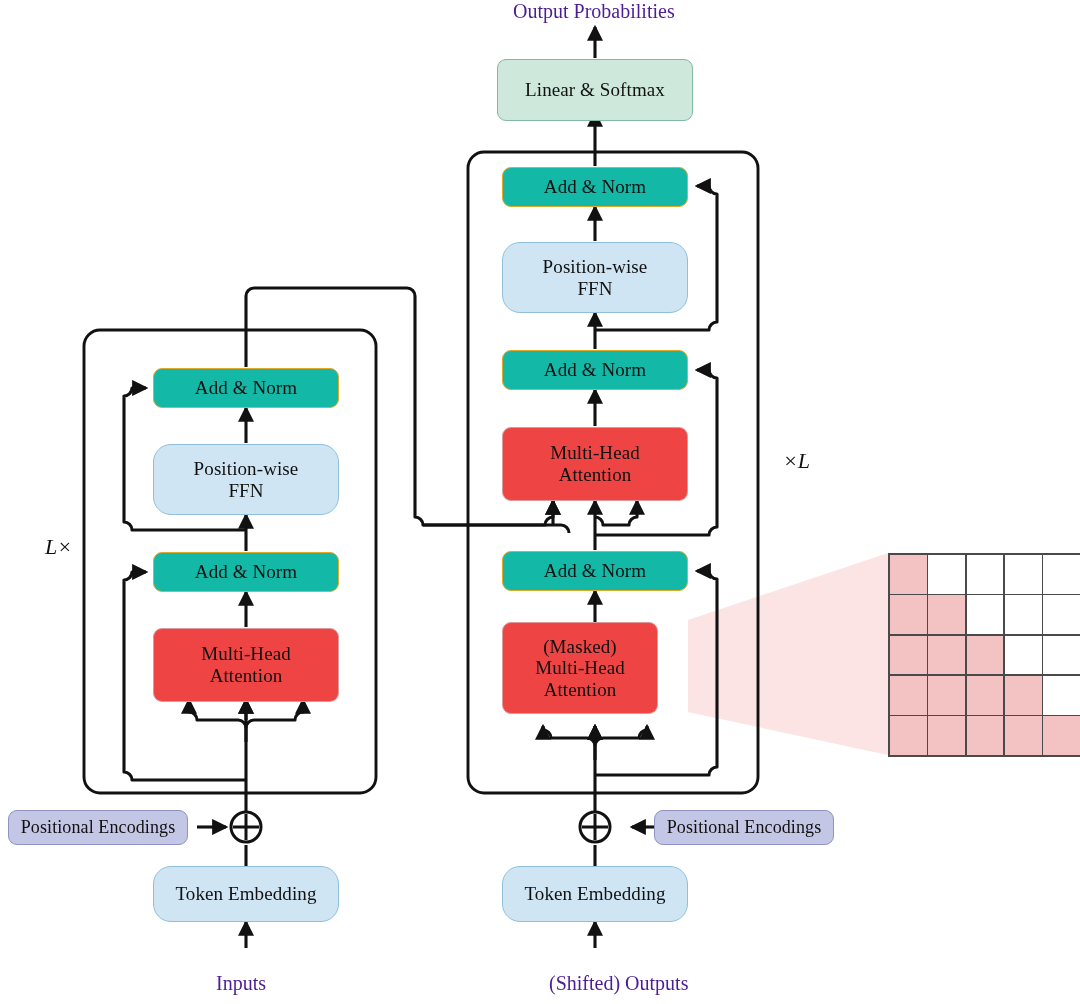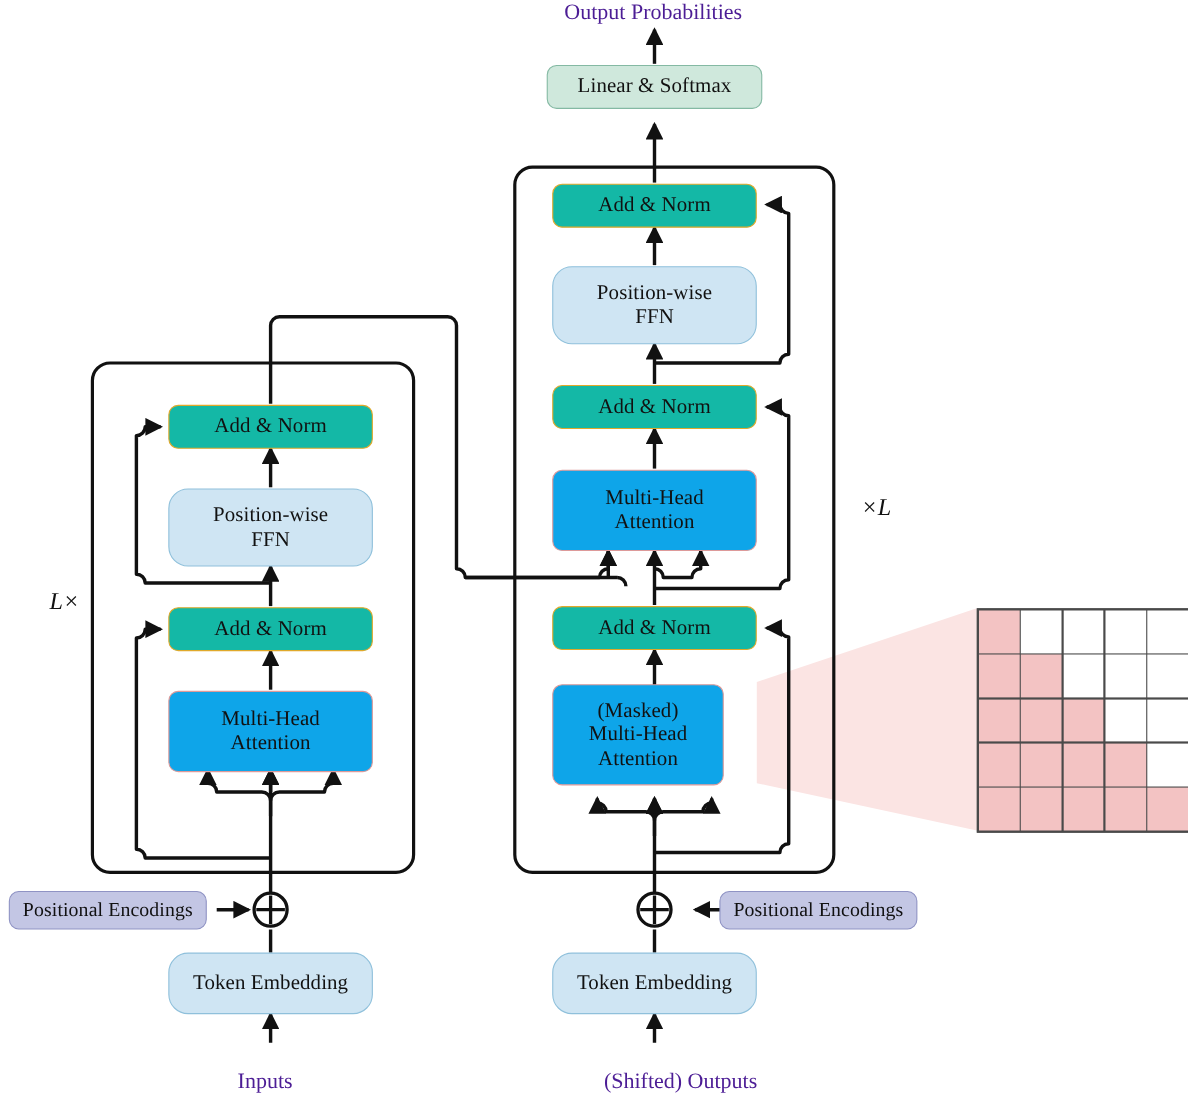--- a/index.html
+++ b/index.html
@@ -10,21 +10,21 @@
   svg.layer{position:absolute;left:0;top:0;width:1080px;height:1004px;}
 
   .node{position:absolute;box-sizing:border-box;display:flex;
         align-items:center;justify-content:center;text-align:center;
         border-radius:9px;border:1.6px solid #555;line-height:1.14;
         font-size:19px;letter-spacing:.1px;}
   .node span{display:block;}
 
   .box-yellow{background:#14b8a6;border-color:#e0a92b;}
   .box-blue{background:#cfe5f3;border-color:#8fc0db;border-radius:18px;}
-  .box-red{background:#0ea5e9;border-color:#dd9a9a;}
+  .box-red{background:#ef4444;border-color:#dd9a9a;}
   .box-green{background:#cfe8dc;border-color:#84b9a3;}
   .box-purple{background:#c3c6e4;border-color:#8f93c4;}
 
   .caption{position:absolute;font-size:20px;color:#4c1d95;white-space:nowrap;}
   .mult{position:absolute;font-size:22px;font-style:italic;white-space:nowrap;}
 
   .grid-wrap{position:absolute;display:grid;
              grid-template-columns:repeat(5,1fr);grid-template-rows:repeat(5,1fr);
              gap:0;background:#4a4a4a;border:1.5px solid #4a4a4a;}
   .cell{background:#ffffff;margin:.75px;}
@@ -141,21 +141,21 @@
     </g>
 
     <g>
       <circle cx="595" cy="827" r="15" fill="#ffffff" stroke="#111" stroke-width="3"></circle>
       <path d="M 582 827 L 608 827 M 595 814 L 595 840" stroke="#111" stroke-width="3"></path>
     </g>
   </svg>
 
   <div class="caption" style="left:513px;top:0px;">Output Probabilities</div>
 
-  <div class="node box-green" style="left:497px;top:59px;width:196px;height:40px;align-items:center;">
+  <div class="node box-green" style="left:497px;top:59px;width:196px;height:62px;align-items:center;">
     <span>Linear &amp; Softmax</span>
   </div>
 
   <div class="node box-yellow" style="left:502px;top:167px;width:186px;height:40px;">
     <span>Add &amp; Norm</span>
   </div>
 
   <div class="node box-blue" style="left:502px;top:242px;width:186px;height:71px;flex-direction:column;">
     <span>Position-wise</span>
     <span>FFN</span>

